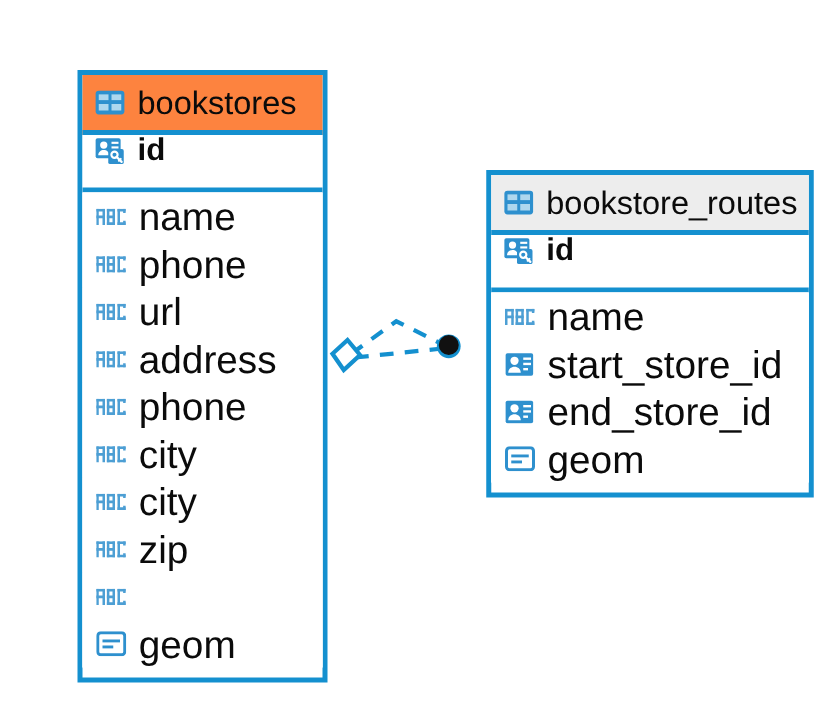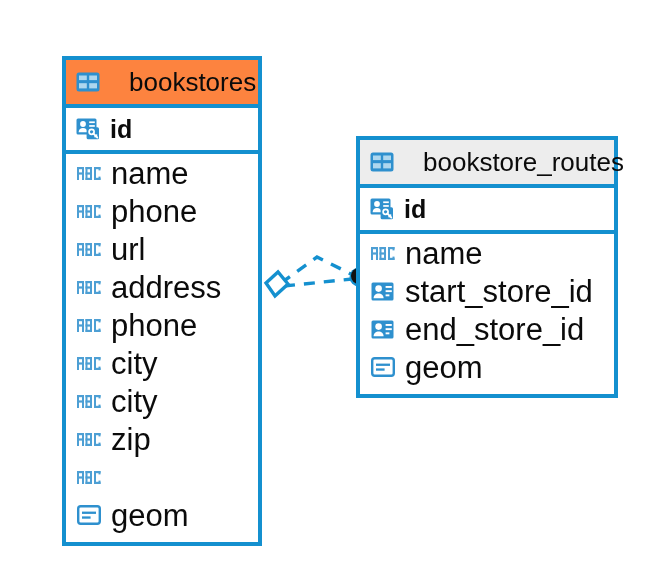--- a/index.html
+++ b/index.html
@@ -33,26 +33,24 @@
     gap: 9px;
     border-bottom: 4px solid var(--accent, #1490CF);
   }
   .entity-header.orange { background: #FD833F; }
   .entity-header.gray   { background: #EDEDED; }
   .entity-title {
     font-size: 26px;
     color: #0b0b0b;
     white-space: nowrap;
     line-height: 1;
-    margin-left: 19px;
   }
 
   .pk-row {
     display: flex;
-    align-items: center;
     box-sizing: border-box;
     height: 46px;
     padding: 0 8px 0 9px;
     gap: 9px;
     background: #ffffff;
     border-bottom: 4px solid var(--accent, #1490CF);
   }
   .pk-row .col-name {
     font-size: 25px;
     font-weight: bold;
@@ -357,21 +355,21 @@
             <rect x="5" y="6.6" width="14" height="2.3" fill="#2E90CE"></rect>
             <rect x="5" y="11.4" width="8.6" height="2.3" fill="#2E90CE"></rect>
           </svg>
         </span>
         <span class="col-name">geom</span>
       </div>
 
     </div>
   </div>
 
-  <div class="entity" id="entity-bookstore-routes" style="left:356px; top:136px; width:262px; height:262px;">
+  <div class="entity" id="entity-bookstore-routes" style="left:389px; top:136px; width:262px; height:262px;">
 
     <div class="entity-header gray">
       <span class="icon-slot">
         <svg width="24" height="20" viewBox="0 0 24 20" xmlns="http://www.w3.org/2000/svg">
           <rect x="0.5" y="0.5" width="23" height="19" rx="2.5" fill="#2E90CE"></rect>
           <rect x="3" y="3.5" width="7.8" height="4.6" fill="#AED7EE"></rect>
           <rect x="13.2" y="3.5" width="7.8" height="4.6" fill="#AED7EE"></rect>
           <rect x="3" y="11.2" width="7.8" height="5.2" fill="#AED7EE"></rect>
           <rect x="13.2" y="11.2" width="7.8" height="5.2" fill="#AED7EE"></rect>
         </svg>

